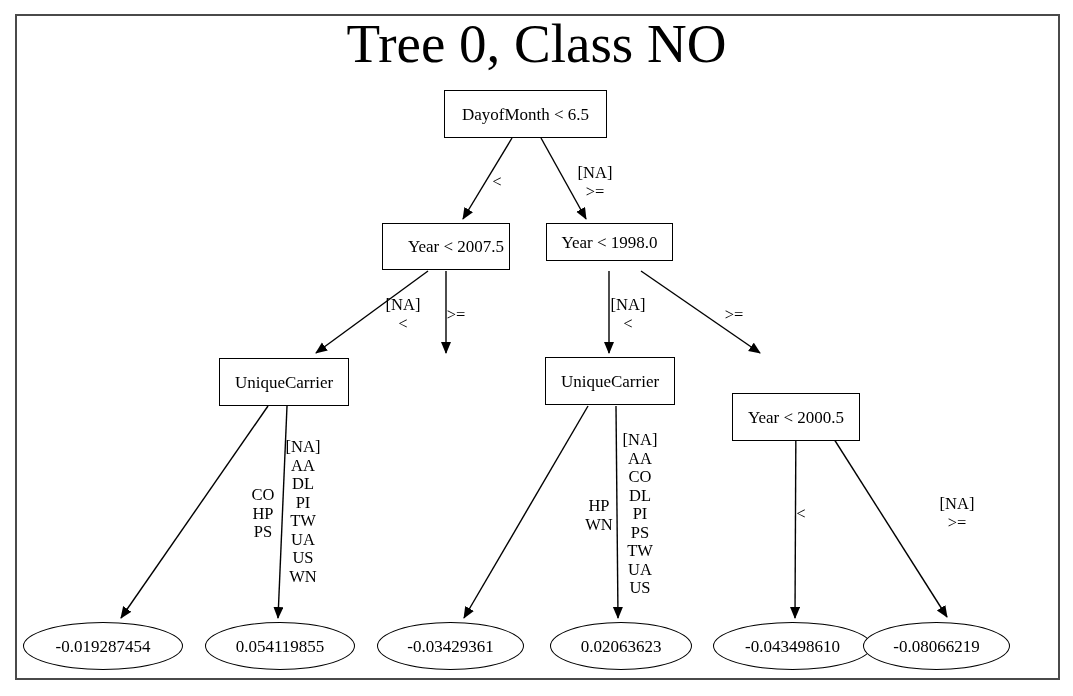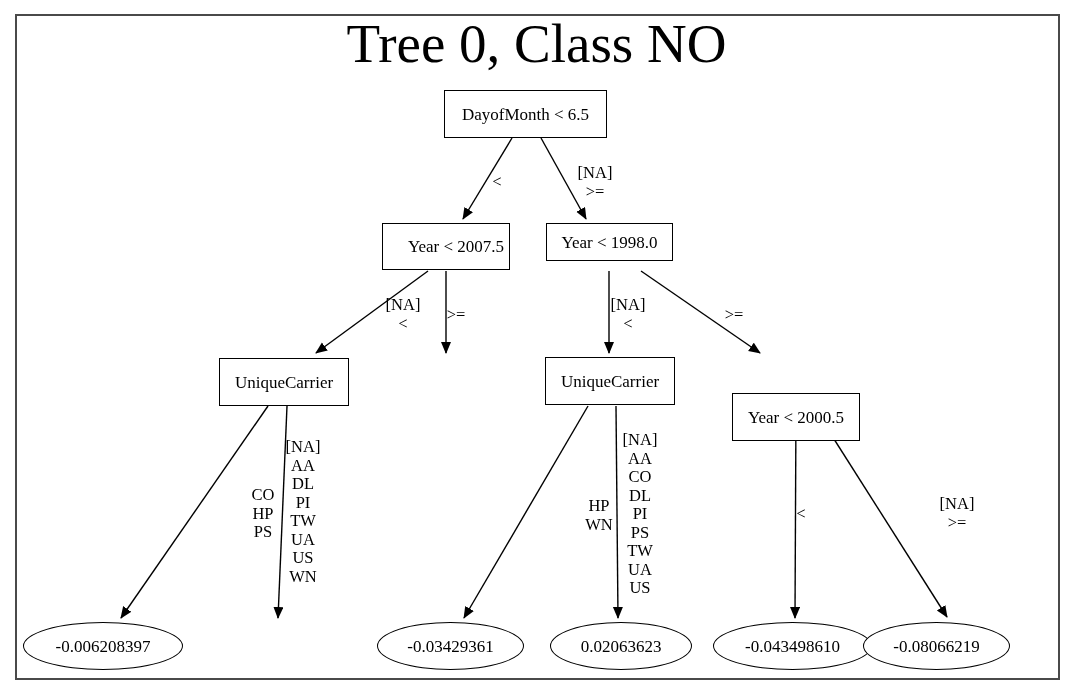--- a/index.html
+++ b/index.html
@@ -97,21 +97,22 @@
     </g>
   </svg>
 
   <div class="node rect" style="left:444px; top:90px;  width:163px; height:48px;">DayofMonth &lt; 6.5</div>
   <div class="node rect" style="left:382px; top:223px; width:128px; height:47px;padding-left:20px;">Year &lt; 2007.5</div>
   <div class="node rect" style="left:546px; top:223px; width:127px; height:38px;">Year &lt; 1998.0</div>
   <div class="node rect" style="left:219px; top:358px; width:130px; height:48px;">UniqueCarrier</div>
   <div class="node rect" style="left:545px; top:357px; width:130px; height:48px;">UniqueCarrier</div>
   <div class="node rect" style="left:732px; top:356px; width:128px; height:48px;margin-top:37px;">Year &lt; 2000.5</div>
 
-  <div class="node ellipse" style="left:23px;  top:622px; width:160px; height:48px;">-0.006208397</div>
+  <div class="node ellipse" style="left:23px;  top:622px; width:160px; height:48px;">-0.019287454</div>
+  <div class="node ellipse" style="left:205px; top:622px; width:150px; height:48px;">0.054119855</div>
   <div class="node ellipse" style="left:377px; top:622px; width:147px; height:48px;">-0.03429361</div>
   <div class="node ellipse" style="left:550px; top:622px; width:142px; height:48px;">0.02063623</div>
   <div class="node ellipse" style="left:713px; top:622px; width:159px; height:48px;">-0.043498610</div>
   <div class="node ellipse" style="left:863px; top:622px; width:147px; height:48px;">-0.08066219</div>
 
   <div class="edge-label" style="left:497px; top:182px;">&lt;</div>
   <div class="edge-label" style="left:595px; top:182px;">[NA]
 &gt;=</div>
   <div class="edge-label" style="left:403px; top:314px;">[NA]
 &lt;</div>

